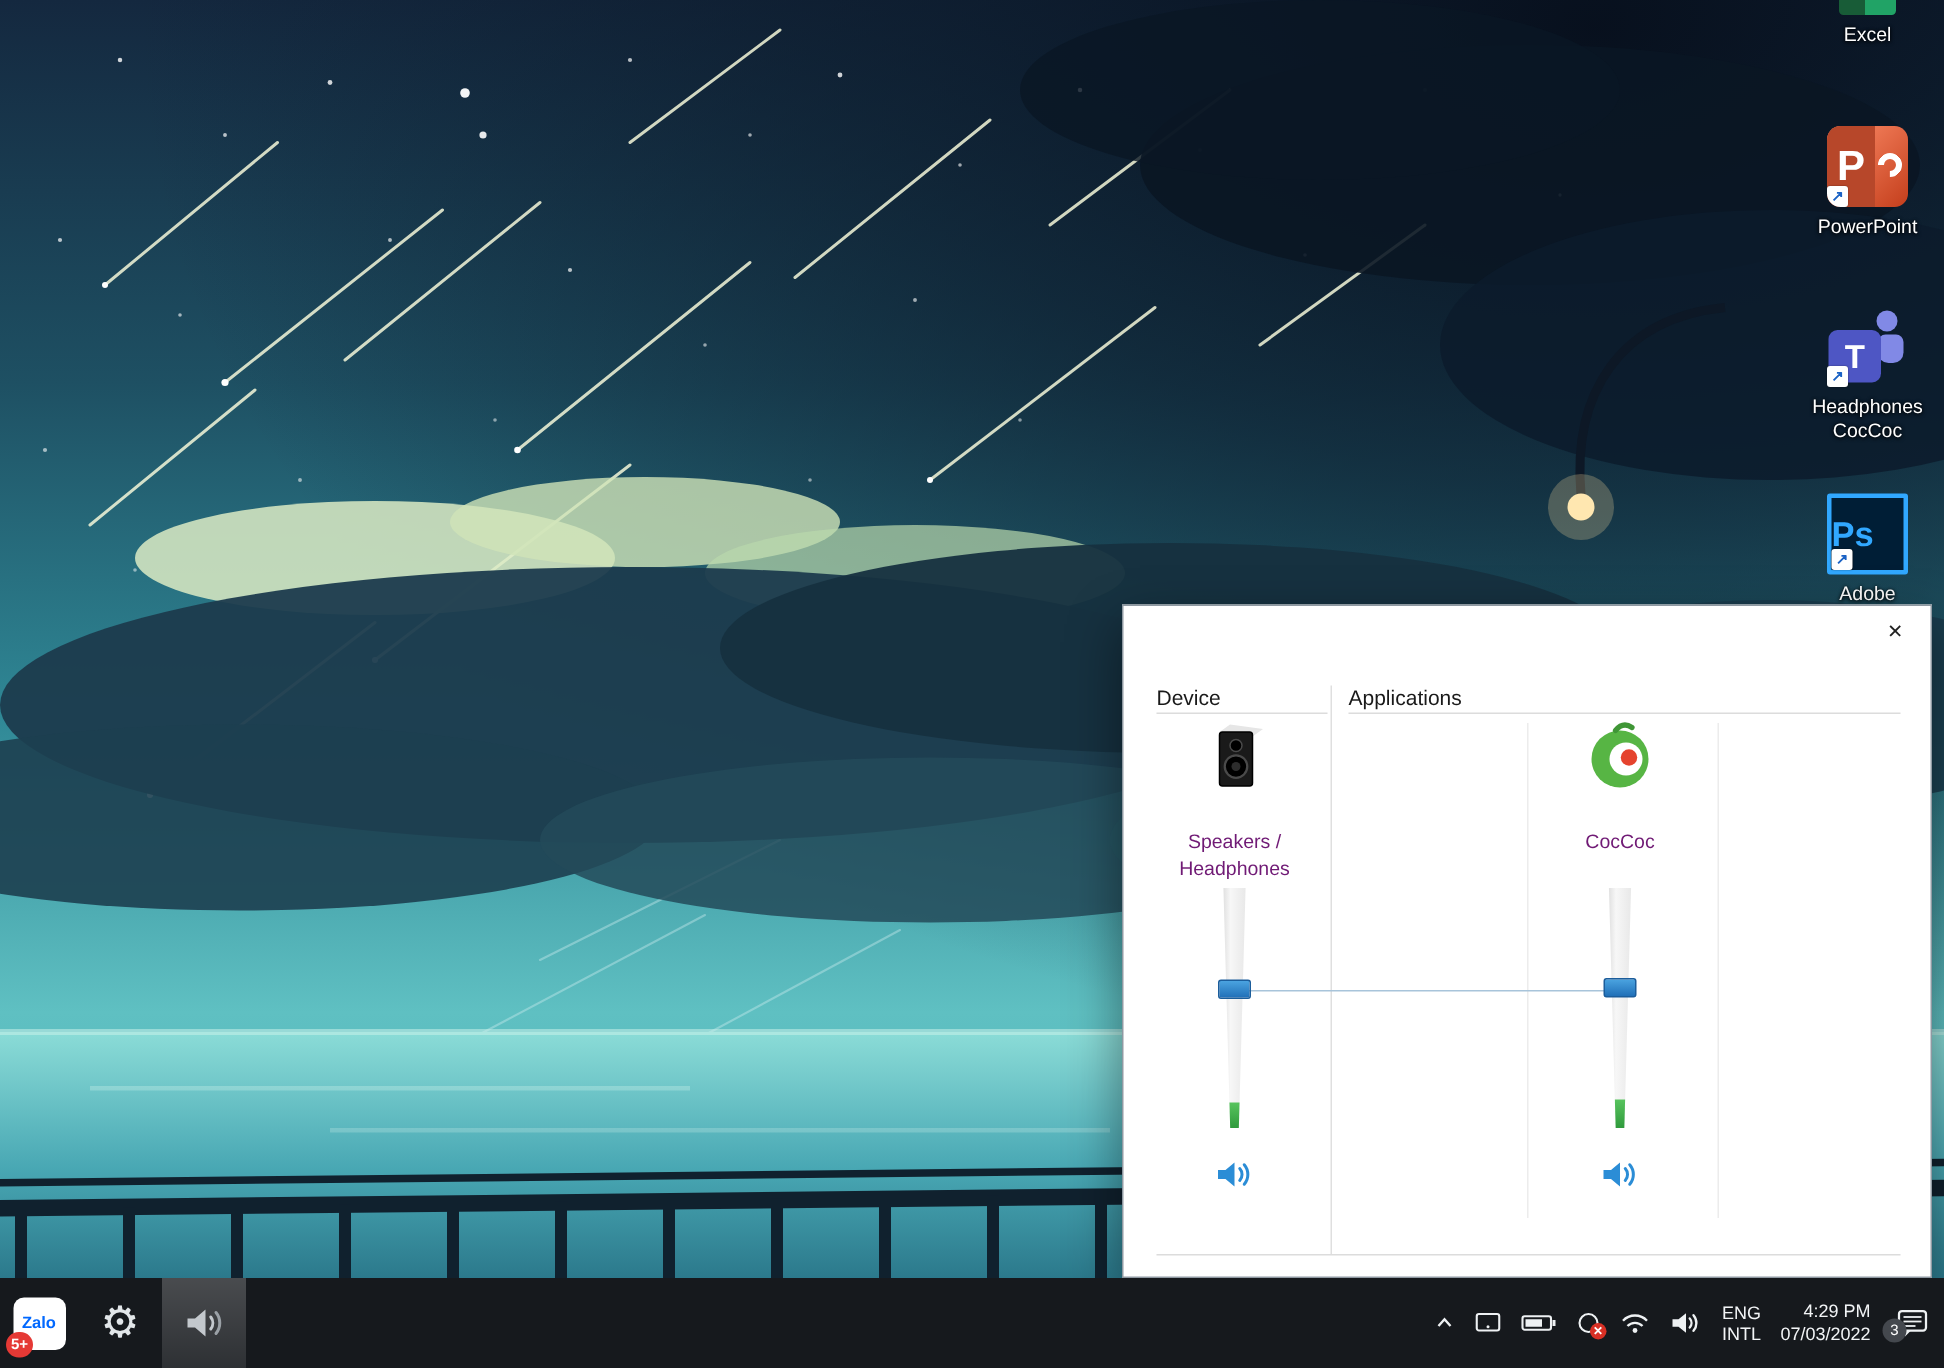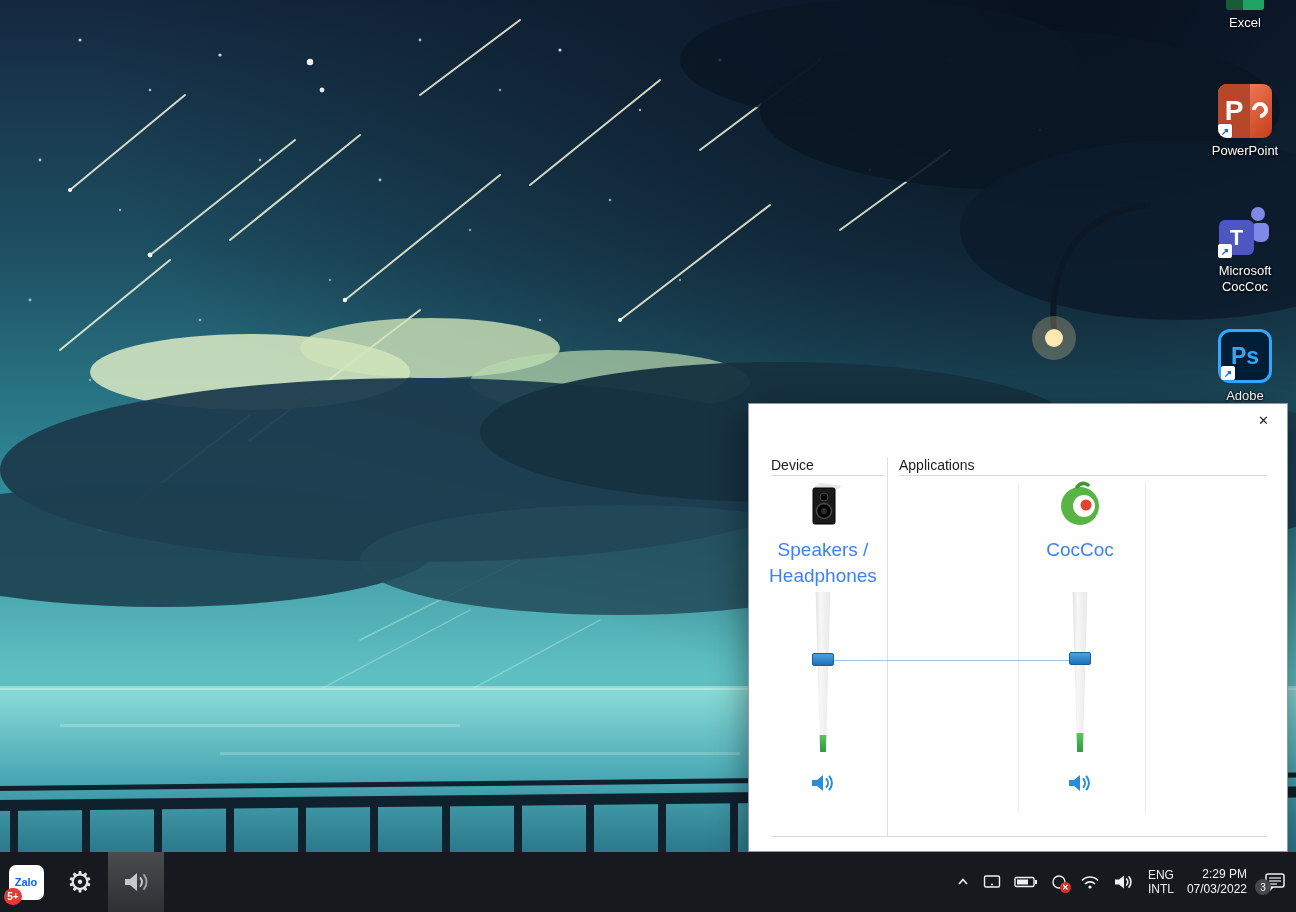--- a/index.html
+++ b/index.html
@@ -18,38 +18,38 @@
   .excel-sliver{width:38px;height:10px;background:linear-gradient(90deg,#185c37 45%,#21a366 45%);border-radius:0 0 3px 3px}
   .pp-tile{width:54px;height:54px;border-radius:9px;background:linear-gradient(135deg,#ff8f6b,#c43e1c);position:relative;overflow:hidden}
   .pp-left{position:absolute;left:0;top:0;width:32px;height:54px;background:#b7472a;display:flex;align-items:center;justify-content:center;
     color:#fff;font-weight:bold;font-size:28px}
   .pp-pie{position:absolute;right:4px;top:18px;width:16px;height:16px;border:4px solid #fff;border-bottom-color:transparent;border-radius:50%;transform:rotate(45deg)}
   .teams-tile{width:54px;height:54px;position:relative}
   .teams-main{position:absolute;left:1px;bottom:3px;width:35px;height:35px;background:#4e56c4;border-radius:6px;
     display:flex;align-items:center;justify-content:center;color:#fff;font-weight:bold;font-size:22px}
   .teams-head{position:absolute;right:7px;top:3px;width:14px;height:14px;border-radius:50%;background:#8189e6}
   .teams-body{position:absolute;right:3px;top:19px;width:17px;height:19px;border-radius:5px 5px 7px 7px;background:#8189e6}
-  .ps-tile{width:54px;height:54px;border-radius:12px;background:#001e36;border:3px solid #31a8ff;
-    display:flex;align-items:center;justify-content:center;color:#31a8ff;font-weight:bold;font-size:23px}
+  .ps-tile{width:54px;height:54px;border-radius:2px;background:#001e36;border:3px solid #31a8ff;
+    display:flex;align-items:center;justify-content:flex-start;color:#31a8ff;font-weight:bold;font-size:23px}
 
   
   .vm-window{position:absolute;left:748px;top:403px;width:540px;height:449px;background:#fff;
     border:1px solid #8f99a2;box-shadow:0 12px 34px rgba(0,0,0,.45);z-index:2}
   .vm-titlebar{position:absolute;top:0;left:0;right:0;height:34px;display:flex;align-items:center;padding-left:12px}
   .vm-title{font-size:14px;color:#1c1c1c;margin-left:9px;white-space:nowrap}
   .vm-close{position:absolute;top:1px;right:1px;width:45px;height:31px;display:flex;align-items:center;justify-content:center;
     font-size:13px;color:#222;cursor:pointer}
   .vm-header{position:absolute;font-size:14px;color:#1a1a1a}
   .hline{position:absolute;height:1px;background:#dcdcdc}
   .vline{position:absolute;width:1px;background:#dfdfdf}
   .vline.light{background:#ececec}
 
   .channel{position:absolute;top:70px;width:120px;height:336px;text-align:center}
   .chan-icon{position:relative;width:48px;height:48px;margin:6px auto 0}
-  .chan-label{margin-top:9px;font-size:19px;color:#3b82f6;line-height:1.35}
+  .chan-label{margin-top:24px;font-size:13px;color:#701a75;line-height:1.35}
   .slider{position:absolute;left:calc(50% - 11px);top:118px;width:22px;height:160px}
   .track{position:absolute;left:2px;top:0;width:18px;height:160px;
     clip-path:polygon(9% 0%,91% 0%,66% 100%,34% 100%);
     background:linear-gradient(90deg,#d9d9d9,#f7f7f7 35%,#e6e6e6)}
   .meter{position:absolute;left:0;bottom:0;width:100%;background:linear-gradient(180deg,#58c45e,#2f9a3c)}
   .thumb{position:absolute;left:0;width:22px;height:13px;border:1px solid #1b5d9b;border-radius:2px;
     background:linear-gradient(180deg,#4aa3e0,#2170b8);z-index:4;cursor:pointer}
   .thumb-line{position:absolute;left:80px;top:256px;width:252px;height:1px;background:#a8c4da;z-index:3}
   .mute-btn{position:absolute;left:calc(50% - 15px);top:296px;width:30px;height:26px;display:flex;align-items:center;justify-content:center;cursor:pointer}
 
@@ -223,21 +223,21 @@
   </div>
 
   <div class="desktop-icon" style="left:1201px;top:204px">
     <div class="ico teams-tile">
       <div class="teams-head"></div>
       <div class="teams-body"></div>
       <div class="teams-main">T</div>
       <div class="shortcut">↗</div>
     </div>
     <div class="icon-label">
-      <div>Microsoft</div>
+      <div>Headphones</div>
       <div>CocCoc</div>
     </div>
   </div>
 
   <div class="desktop-icon" style="left:1201px;top:329px">
     <div class="ico ps-tile">
       <span>Ps</span>
       <div class="shortcut">↗</div>
     </div>
     <div class="icon-label">Adobe</div>
@@ -367,21 +367,21 @@
           <polygon points="2,6.5 6,6.5 11,2.5 11,15.5 6,11.5 2,11.5" fill="#eef1f3"></polygon>
           <path d="M13.5 6a4.5 4.5 0 010 6" fill="none" stroke="#eef1f3" stroke-width="1.6" stroke-linecap="round"></path>
           <path d="M16 3.8a8 8 0 010 10.4" fill="none" stroke="#eef1f3" stroke-width="1.6" stroke-linecap="round"></path>
         </svg>
       </div>
       <div class="tray-lang">
         <div>ENG</div>
         <div>INTL</div>
       </div>
       <div class="tray-clock">
-        <div>2:29 PM</div>
+        <div>4:29 PM</div>
         <div>07/03/2022</div>
       </div>
       <div class="tray-item" style="margin-left:4px">
         <svg width="22" height="20" viewBox="0 0 22 20">
           <rect x="2" y="2" width="18" height="13" rx="2" fill="none" stroke="#eef1f3" stroke-width="1.5"></rect>
           <line x1="5" y1="6" x2="17" y2="6" stroke="#eef1f3" stroke-width="1.2"></line>
           <line x1="5" y1="9" x2="17" y2="9" stroke="#eef1f3" stroke-width="1.2"></line>
           <line x1="5" y1="12" x2="13" y2="12" stroke="#eef1f3" stroke-width="1.2"></line>
           <polygon points="6,15 6,19 10,15" fill="#eef1f3"></polygon>
         </svg>

